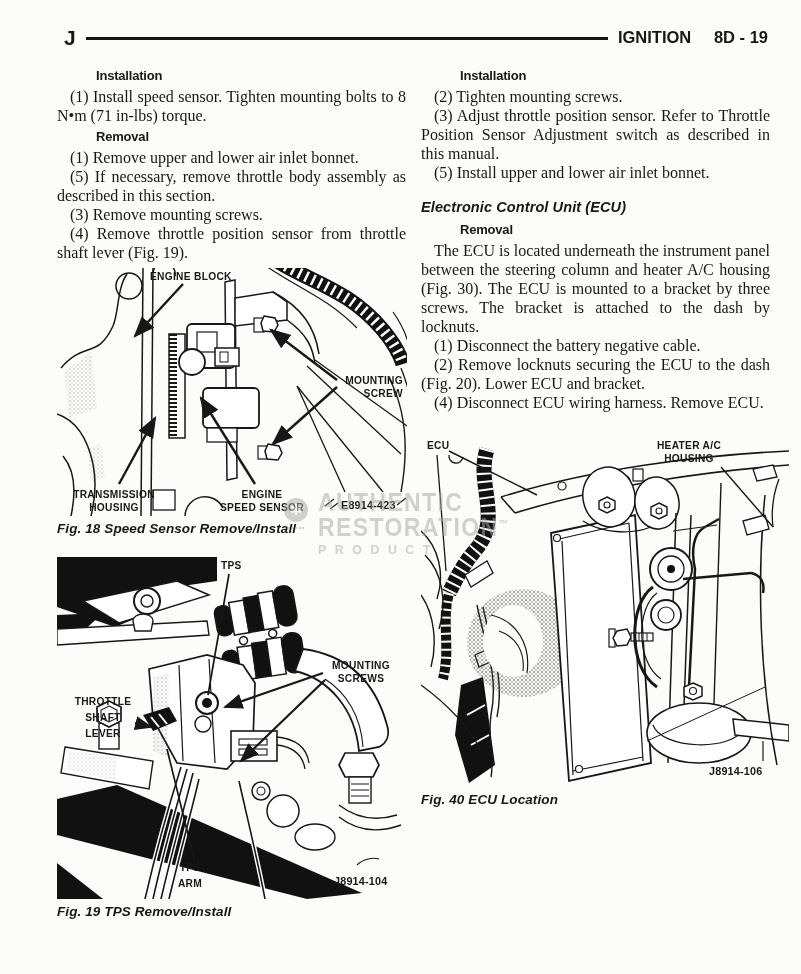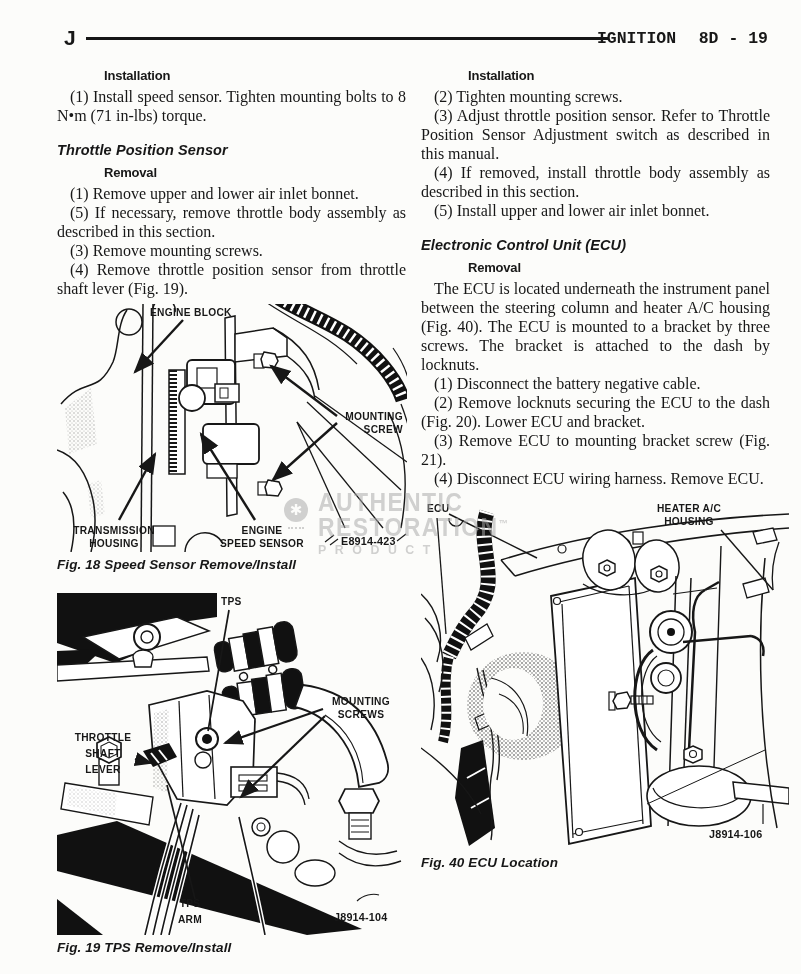--- a/index.html
+++ b/index.html
@@ -3,34 +3,34 @@
 <meta charset="utf-8">
 <style>
   html,body{margin:0;padding:0;background:#e8e8e8;}
   .page{position:relative;width:801px;height:974px;background:#fcfcfa;color:#171717;
         font-family:"Liberation Serif",serif;overflow:hidden;}
   
   .hdr{position:absolute;top:26px;left:0;width:801px;height:26px;}
   .hdr-letter{position:absolute;left:64px;top:0;font:bold 21px "Liberation Sans",sans-serif;letter-spacing:-0.5px;}
   .hdr-rule{position:absolute;left:86px;top:11px;width:522px;height:3px;background:#161616;}
   .hdr-right{position:absolute;right:33px;top:2px;font:bold 16.5px "Liberation Sans",sans-serif;letter-spacing:0px;}
-  .hdr-right span{margin-left:18px;font-family:Liberation Mono, monospace;}
+  .hdr-right span{margin-left:18px;}
   .hdr-right span:first-child{margin-left:0;}
   
   .col{position:absolute;top:64px;width:349px;}
   .col-left{left:57px;}
   .col-right{left:421px;}
-  h3.sub{font:bold 13px "Liberation Sans",sans-serif;letter-spacing:-0.2px;margin:4px 8px 4px;padding-left:39px;}
+  h3.sub{font:bold 13px "Liberation Sans",sans-serif;letter-spacing:-0.2px;margin:4px 0 4px;padding-left:39px;}
   h2.sect{font:bold italic 14.5px "Liberation Sans",sans-serif;margin:17px 0 7px;letter-spacing:0.1px;}
   p.bd{font-size:16px;line-height:19px;text-align:justify;margin:0;text-indent:13px;}
   p.bd b{font-weight:bold;}
   figure{margin:0;}
   figure.f18{margin-top:6px;}
   figure.f19{margin-top:21px;}
-  figure.f20{margin-top:10px;}
+  figure.f20{margin-top:23px;}
   figcaption{font:bold italic 13.5px "Liberation Sans",sans-serif;text-align:left;margin-top:5px;letter-spacing:0.1px;}
   svg{display:block;}
   svg text{font:bold 10.2px "Liberation Sans",sans-serif;fill:#171717;letter-spacing:0.3px;}
   svg text.pid{font-size:10.8px;letter-spacing:0.2px;}
   
   .wm{position:absolute;left:318px;top:492px;width:200px;text-align:left;color:#a8a8a8;
       opacity:0.52;pointer-events:none;z-index:5;font-family:"Liberation Sans",sans-serif;}
   .wm-l1,.wm-l2{font-weight:bold;font-size:25px;line-height:21px;letter-spacing:1.5px;transform:scaleX(0.92);transform-origin:left;}
   .wm-l2 sup{font-size:10px;vertical-align:super;}
   .wm-l3{font-weight:bold;font-size:13px;letter-spacing:9px;margin-top:4px;transform:scaleX(0.95);transform-origin:left;}
@@ -50,21 +50,20 @@
     <div class="hdr-right">
       <span>IGNITION</span>
       <span>8D - 19</span>
     </div>
   </div>
 
   <div class="col col-left">
     <h3 class="sub">Installation</h3>
     <p class="bd">(1) Install speed sensor. Tighten mounting bolts to 8 N•m (71 in-lbs) torque.</p>
 
-    <h2 class="sect">Throttle Position Sensor</h2>
 
     <h3 class="sub">Removal</h3>
     <p class="bd">(1) Remove upper and lower air inlet bonnet.</p>
     <p class="bd">(5) If necessary, remove throttle body assembly as described in this section.</p>
     <p class="bd">(3) Remove mounting screws.</p>
     <p class="bd">(4) Remove throttle position sensor from throttle shaft lever (Fig. 19).</p>
 
     <figure class="f18">
       <svg width="350" height="248" viewBox="0 0 350 248">
         <defs>
@@ -262,30 +261,28 @@
         </g>
       </svg>
       <figcaption>Fig. 19 TPS Remove/Install</figcaption>
     </figure>
   </div>
 
   <div class="col col-right">
     <h3 class="sub">Installation</h3>
     <p class="bd">(2) Tighten mounting screws.</p>
     <p class="bd">(3) Adjust throttle position sensor. Refer to Throttle Position Sensor Adjustment switch as described in this manual.</p>
-    <p class="bd">(4) If removed, install throttle body assembly as described in this section.</p>
     <p class="bd">(5) Install upper and lower air inlet bonnet.</p>
 
     <h2 class="sect">Electronic Control Unit (ECU)</h2>
 
     <h3 class="sub">Removal</h3>
-    <p class="bd">The ECU is located underneath the instrument panel between the steering column and heater A/C housing (Fig. 40). The ECU is mounted to a bracket by three screws. The bracket is attached to the dash by locknuts.</p>
+    <p class="bd">The ECU is located underneath the instrument panel between the steering column and heater A/C housing (Fig. 30). The ECU is mounted to a bracket by three screws. The bracket is attached to the dash by locknuts.</p>
     <p class="bd">(1) Disconnect the battery negative cable.</p>
     <p class="bd">(2) Remove locknuts securing the ECU to the dash (Fig. 20). Lower ECU and bracket.</p>
-    <p class="bd">(3) Remove ECU to mounting bracket screw (Fig. 21).</p>
     <p class="bd">(4) Disconnect ECU wiring harness. Remove ECU.</p>
 
     <figure class="f20">
       <svg width="368" height="352" viewBox="0 0 368 352">
         <defs>
           <marker id="ah20" markerWidth="9" markerHeight="8" refX="8" refY="3.5" orient="auto">
             <path d="M0,0 L9,3.5 L0,7 Z" fill="#171717"></path>
           </marker>
           <pattern id="spk20" width="4" height="4" patternUnits="userSpaceOnUse">
             <circle cx="1" cy="1" r="0.8" fill="#3a3a3a"></circle>

